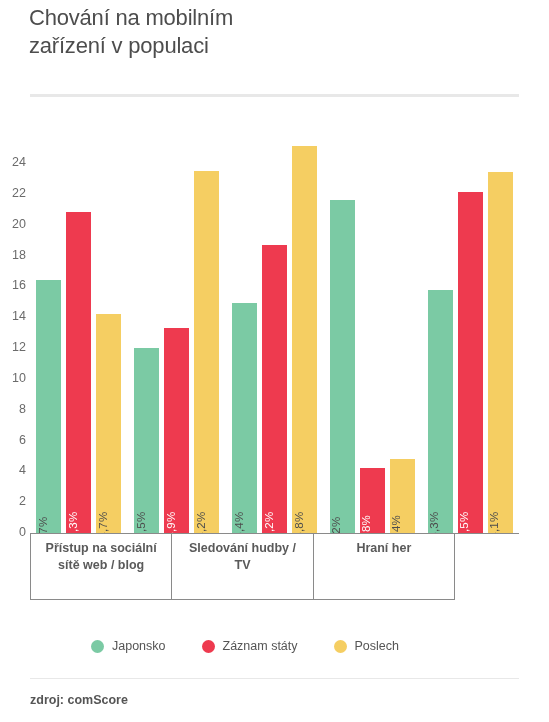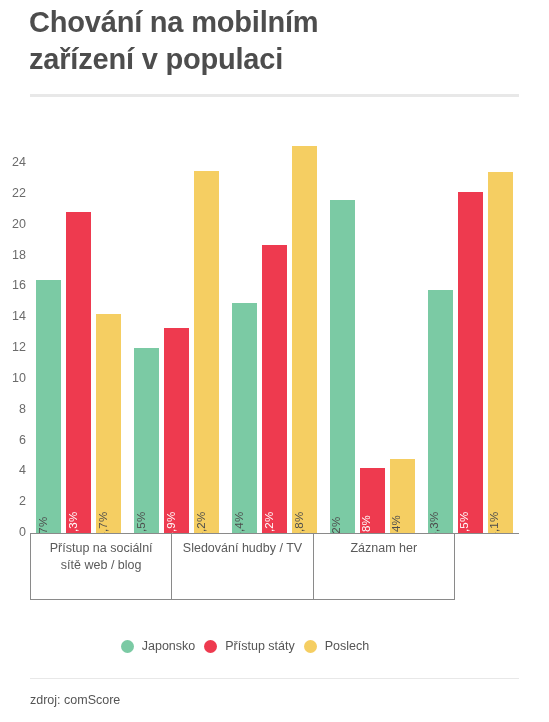--- a/index.html
+++ b/index.html
@@ -22,22 +22,22 @@
     left: 0;
     top: 0;
     width: 549px;
     padding: 0;
   }
   #chart-title {
     position: absolute;
     left: 29px;
     top: 4px;
     width: 490px;
-    font-size: 29px;
-    font-weight: bold;
+    font-size: 22px;
+    font-weight: normal;
     line-height: 1.28;
     color: #4d4d4d;
     letter-spacing: -0.2px;
     margin: 0;
     white-space: pre-line;
   }
   #title-rule {
     position: absolute;
     left: 30px;
     top: 94px;
@@ -98,20 +98,21 @@
   }
 
   
   #cat-table {
     position: absolute;
     left: 30px;
     top: 534px;
     width: 425px;
     height: 66px;
     display: flex;
+    font-weight: bold;
   }
   .cat-cell {
     flex: 1 1 0;
     border-left: 1px solid #8a8a8a;
     border-bottom: 1px solid #8a8a8a;
     box-sizing: border-box;
     display: flex;
     justify-content: center;
     align-items: flex-start;
     padding-top: 6px;
@@ -129,21 +130,21 @@
 
   
   #legend {
     position: absolute;
     left: 0;
     top: 640px;
     width: 490px;
     display: flex;
     justify-content: center;
     align-items: center;
-    gap: 9px;
+    gap: 36px;
   }
   .legend-item {
     display: flex;
     align-items: center;
     gap: 8px;
   }
   .legend-dot {
     width: 13px;
     height: 13px;
     border-radius: 50%;
@@ -162,21 +163,21 @@
     top: 678px;
     width: 489px;
     height: 1px;
     background: #e8e8e8;
   }
   #source-note {
     position: absolute;
     left: 30px;
     top: 694px;
     font-size: 12.5px;
-    font-weight: normal;
+    font-weight: bold;
     color: #555555;
     line-height: 1;
     text-align: right;
   }
 </style>
 </head>
 <body>
 
 <div id="header">
   <h1 id="chart-title">Chování na mobilním
@@ -251,32 +252,32 @@
 </div>
 
 <div id="cat-table">
     <div class="cat-cell">
       <div class="cat-text">Přístup na sociální sítě web / blog</div>
     </div>
     <div class="cat-cell">
       <div class="cat-text">Sledování hudby / TV</div>
     </div>
     <div class="cat-cell">
-      <div class="cat-text">Záznam her</div>
+      <div class="cat-text">Hraní her</div>
     </div>
   </div>
 
 <div id="legend">
     <div class="legend-item">
       <span class="legend-dot" style="background: rgb(123, 202, 164);"></span>
       <span class="legend-label">Japonsko</span>
     </div>
     <div class="legend-item">
       <span class="legend-dot" style="background: rgb(238, 58, 79);"></span>
-      <span class="legend-label">Přístup státy</span>
+      <span class="legend-label">Záznam státy</span>
     </div>
     <div class="legend-item">
       <span class="legend-dot" style="background: rgb(245, 206, 98);"></span>
       <span class="legend-label">Poslech</span>
     </div>
   </div>
 
 <div id="footer-rule"></div>
 <div id="source-note">zdroj: comScore</div>
 

